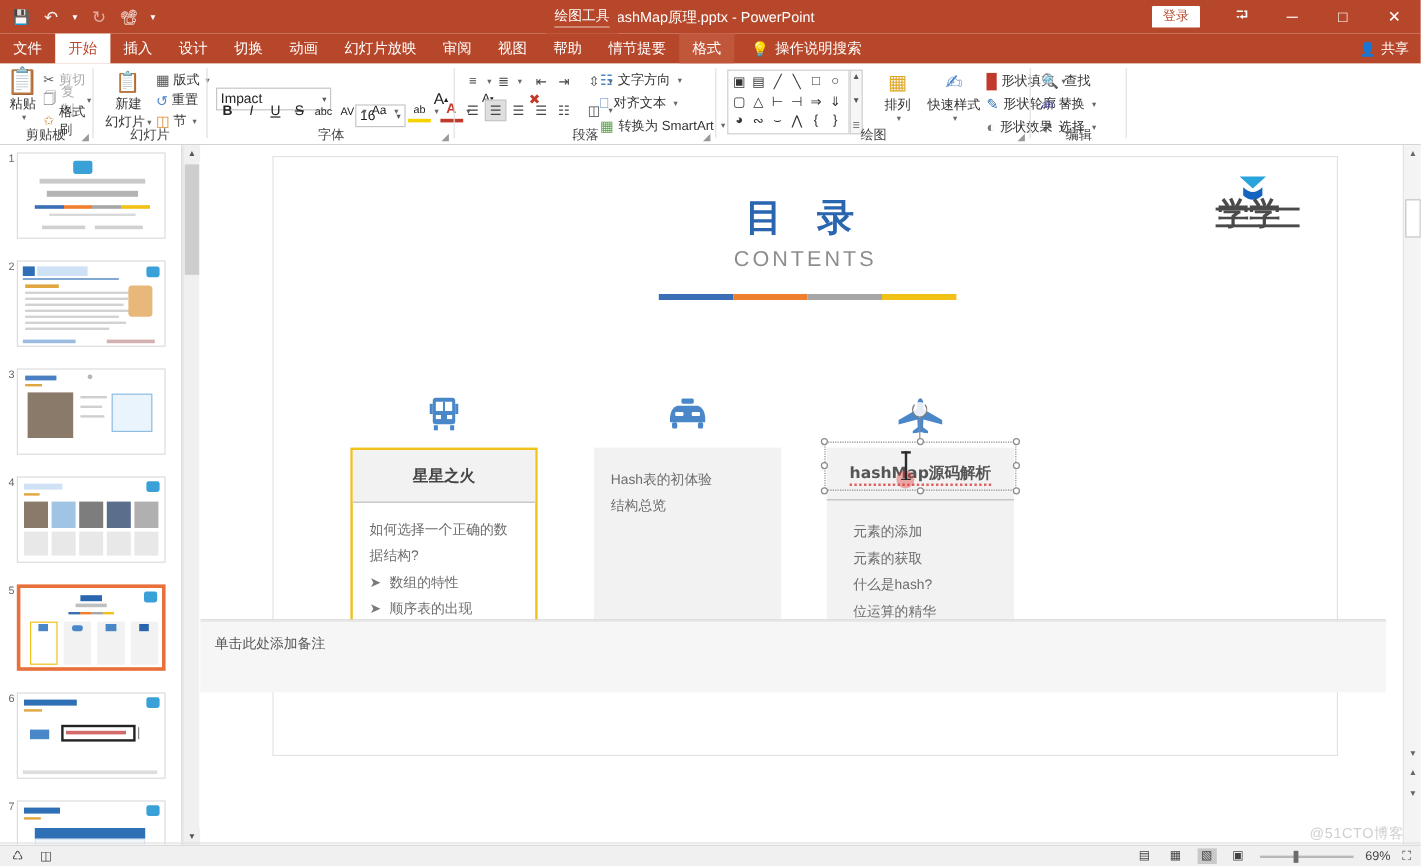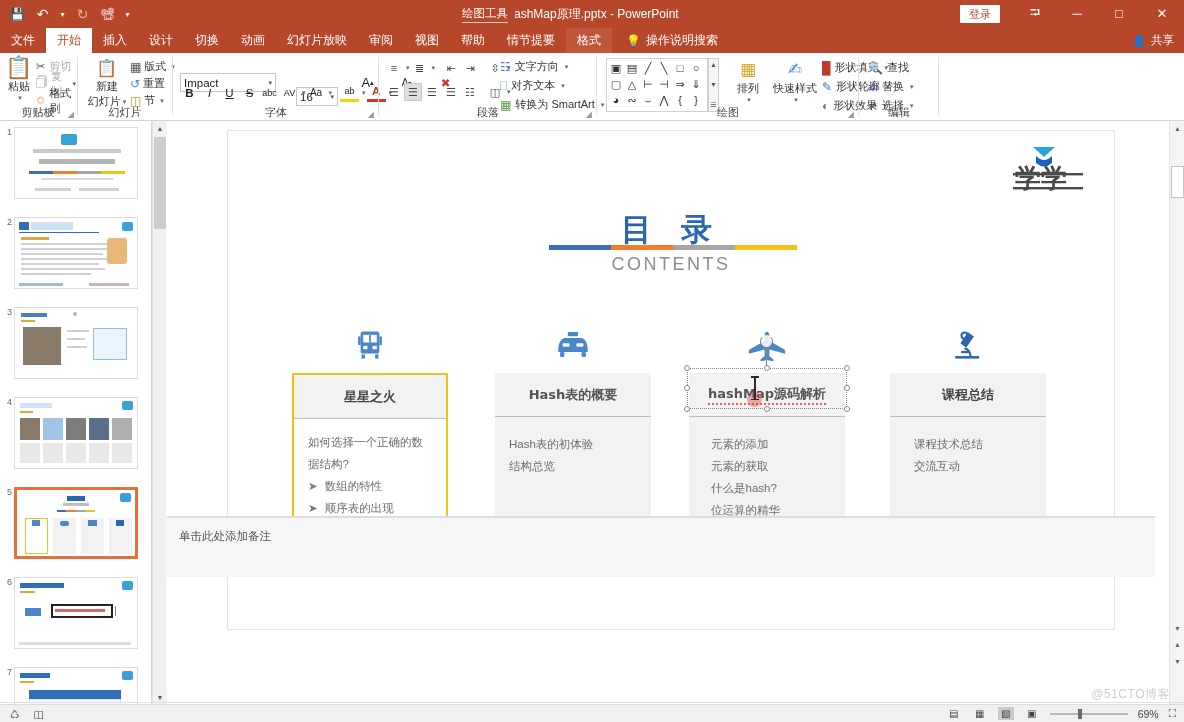--- a/index.html
+++ b/index.html
@@ -149,21 +149,20 @@
   }
 
   .logo { position:absolute; right:25px; top:12px; width:78px; height:56px; }
 
   .slidetitle {
     position:absolute; left:0; top:30px; width:100%; text-align:center;
   }
   .slidetitle .cn {
     font-size:31px; font-weight:bold; color:#2a65b0; letter-spacing:9px;
     font-family:"DejaVu Sans","Liberation Sans",sans-serif;
-    margin-top:48px;
   }
   .slidetitle .en {
     font-size:18px; color:#8d8d8d; letter-spacing:2.5px; margin-top:3px;
     font-family:"Liberation Sans",sans-serif;
   }
   .colorbar { position:absolute; left:321px; top:114px; width:248px; height:5px; display:flex; }
   .colorbar div { flex:1; }
 
   .cards { position:absolute; left:64px; top:186px; width:766px; height:250px; }
   .card { position:absolute; top:0; width:156px; height:250px; }
@@ -712,23 +711,20 @@
               <svg viewBox="0 0 44 34" width="38" height="30">
                 <rect x="16" y="2" width="12" height="5" rx="1.5" fill="#4a87c8"></rect>
                 <path d="M5 20 q1-9 7-11 h20 q6 2 7 11 v5 h-34 z" fill="#4a87c8"></path>
                 <rect x="10" y="15" width="8" height="4" rx="1" fill="#fff"></rect>
                 <rect x="26" y="15" width="8" height="4" rx="1" fill="#fff"></rect>
                 <rect x="7" y="25" width="5" height="6" rx="1.5" fill="#4a87c8"></rect>
                 <rect x="32" y="25" width="5" height="6" rx="1.5" fill="#4a87c8"></rect>
               </svg>
             </div>
             <div class="body">
-              <div class="ctitle">
-                <span class="bold-en" style="font-size:13px;color:#555;">Hash表的概要</span>
-              </div>
               <ul class="clist">
                 <li><span>Hash表的初体验</span></li>
                 <li><span>结构总览</span></li>
               </ul>
             </div>
           </div>
 
           <div class="card" style="left:397px;">
             <div class="icon">
               <svg viewBox="0 0 44 34" width="40" height="31">
@@ -756,38 +752,20 @@
             <div class="h" style="left:155px;top:48px;"></div>
             <div class="h" style="left:-5px;top:68px;"></div>
             <div class="h" style="left:155px;top:68px;"></div>
             <div class="h" style="left:-5px;top:89px;"></div>
             <div class="h" style="left:75px;top:89px;"></div>
             <div class="h" style="left:155px;top:89px;"></div>
             <div class="clickdot" style="left:58px;top:75px;"></div>
             <div class="caret" style="left:65px;top:59px;height:24px;"></div>
           </div>
 
-          <div class="card" style="left:598px;">
-            <div class="icon">
-              <svg viewBox="0 0 40 40" width="34" height="34">
-                <path d="M20 5 l7 5 -9 13 -7 -5 z" fill="#2a65b0"></path>
-                <circle cx="16" cy="9" r="3.6" fill="none" stroke="#2a65b0" stroke-width="2.4"></circle>
-                <path d="M16 24 q6 1 7 9" fill="none" stroke="#2a65b0" stroke-width="2.6"></path>
-                <rect x="12" y="27" width="10" height="2.6" fill="#2a65b0"></rect>
-                <rect x="5" y="33" width="28" height="3" fill="#2a65b0"></rect>
-              </svg>
-            </div>
-            <div class="body">
-              <div class="ctitle">课程总结</div>
-              <ul class="clist" style="padding-left:24px">
-                <li><span>课程技术总结</span></li>
-                <li><span>交流互动</span></li>
-              </ul>
-            </div>
-          </div>
 
         </div>
       </div>
 
       <div class="notesdivider" style="left:0;width:988px;top:395px;"></div>
       <div class="notes" style="left:0;top:396px;width:988px;height:60px;">
         <div class="notestxt">单击此处添加备注</div>
       </div>
 
     </div>

